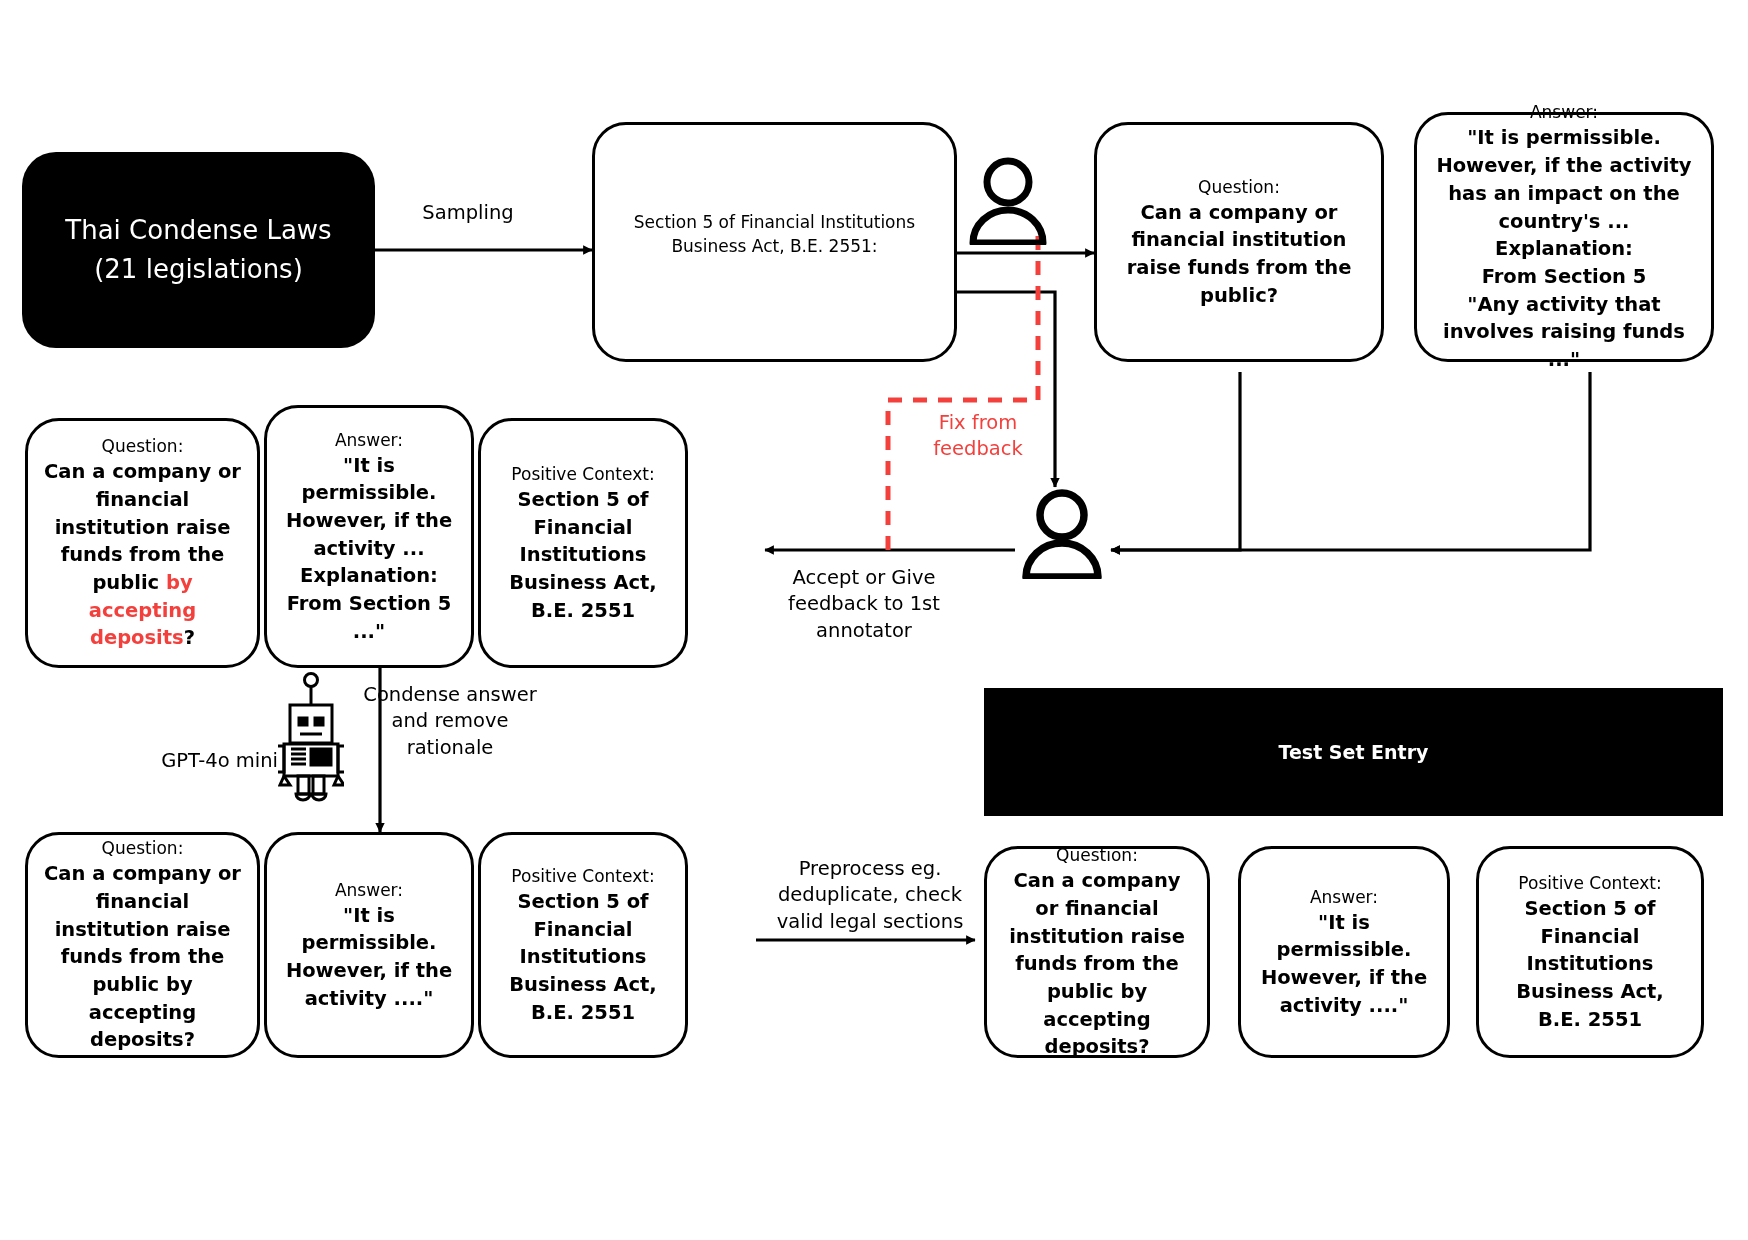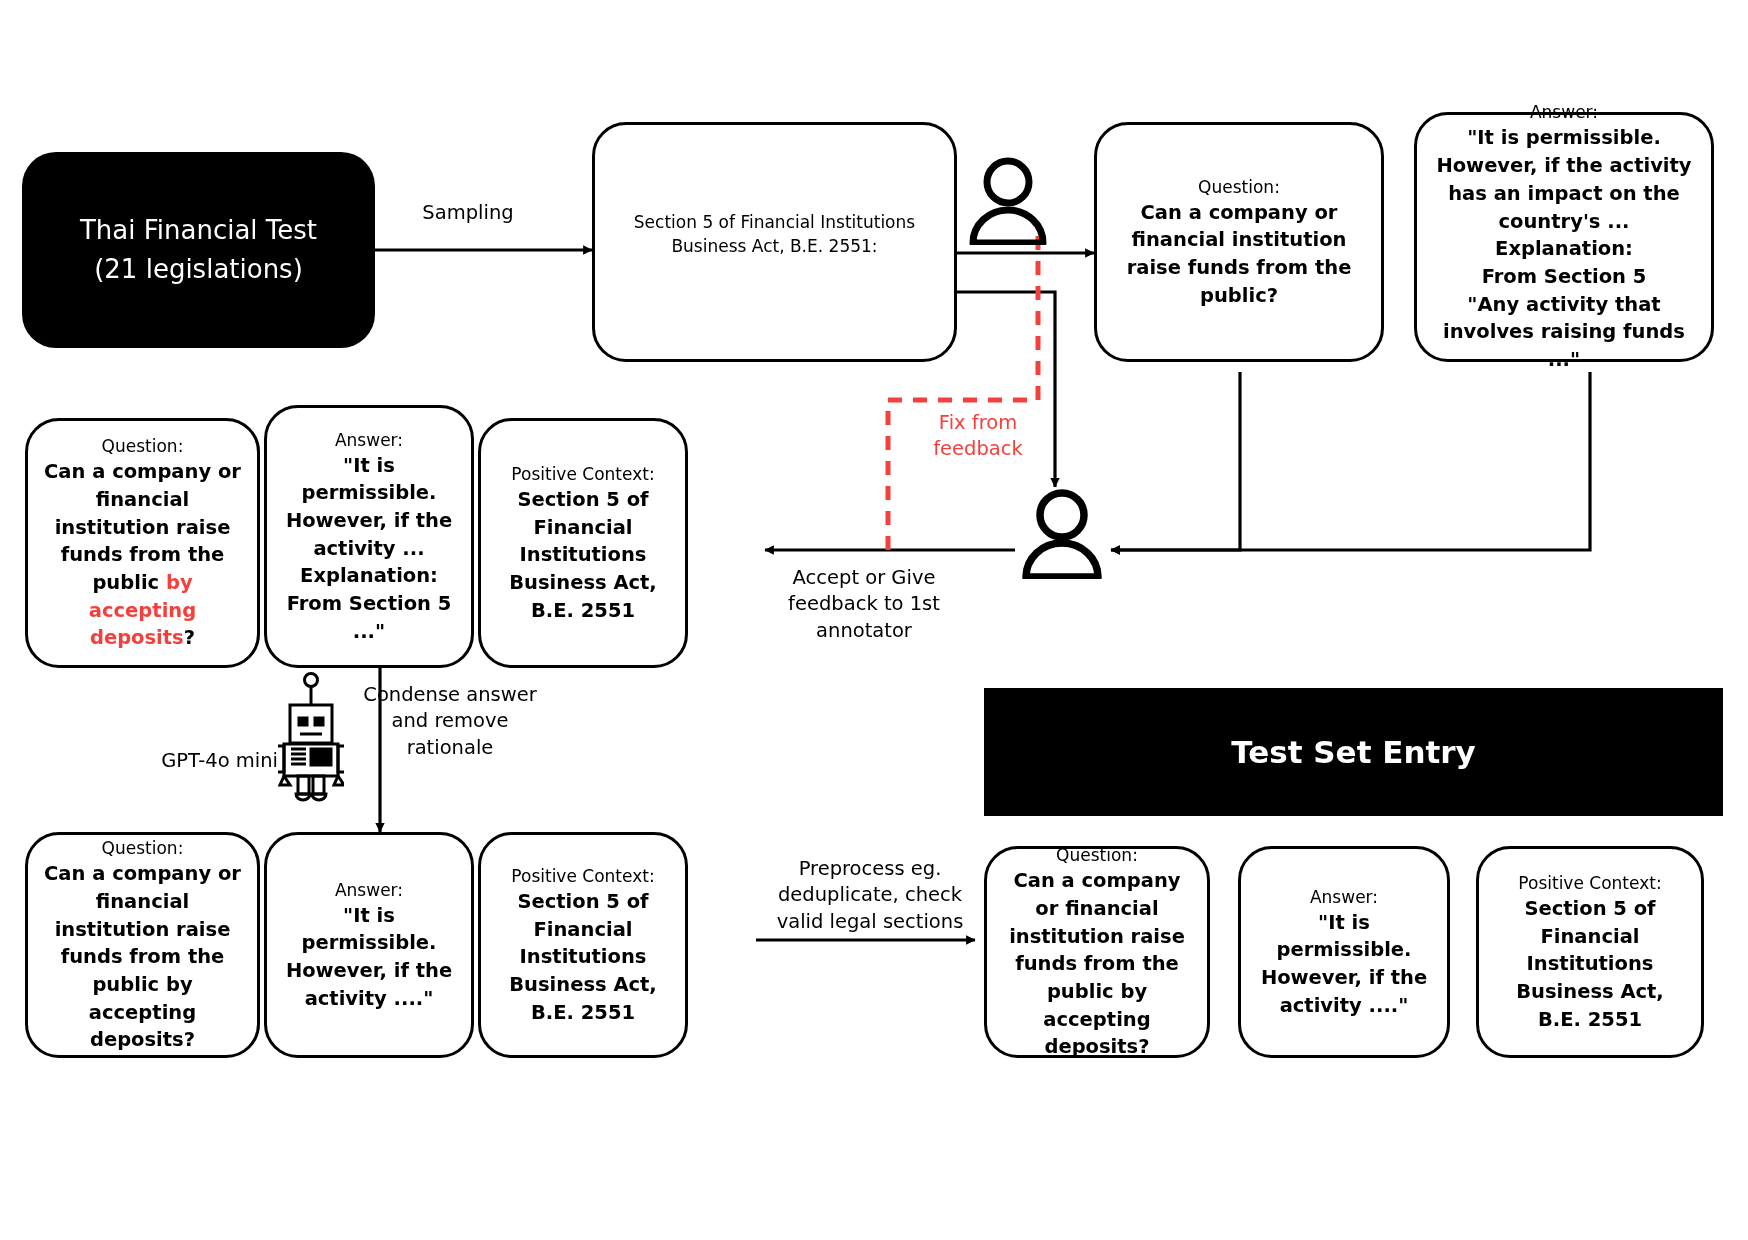--- a/index.html
+++ b/index.html
@@ -15,21 +15,21 @@
   .node .val{font-size:19.5px;font-weight:700;line-height:1.42;}
 
   .black-node{position:absolute;box-sizing:border-box;background:#000;color:#fff;
         border-radius:34px;display:flex;flex-direction:column;align-items:center;
         justify-content:center;text-align:center;}
   .black-node .t1{font-size:26px;line-height:1.5;}
   .black-node .t2{font-size:26px;line-height:1.5;}
 
   .banner{position:absolute;box-sizing:border-box;background:#000;color:#fff;
         display:flex;align-items:center;justify-content:center;text-align:center;}
-  .banner .t{font-size:31px;font-weight:700;}
+  .banner .t{font-size:19px;font-weight:700;}
 
   .edge-label{position:absolute;text-align:center;font-size:19.5px;line-height:1.35;color:#000;}
   .edge-label.red{color:#f4403c;}
 
   .person{position:absolute;}
   .robot{position:absolute;}
 </style>
 </head>
 <body>
 
@@ -54,21 +54,21 @@
     <path d="M1015,550 L765,550" stroke="#000" stroke-width="3.2" fill="none" marker-end="url(#ah)"></path>
 
     <path d="M888,550 L888,400 L1038,400 L1038,228" stroke="#f4403c" stroke-width="5" stroke-dasharray="14 11" fill="none"></path>
 
     <path d="M380,665 L380,832" stroke="#000" stroke-width="3.2" fill="none" marker-end="url(#ah)"></path>
 
     <path d="M756,940 L975,940" stroke="#000" stroke-width="3.2" fill="none" marker-end="url(#ah)"></path>
   </svg>
 
   <div class="black-node" style="left:22px;top:152px;width:353px;height:196px;">
-    <div class="t1">Thai Financial Test</div>
+    <div class="t1">Thai Condense Laws</div>
     <div class="t2">(21 legislations)</div>
   </div>
 
   <div class="edge-label" style="left:398px;top:200px;width:140px;">Sampling</div>
 
   <div class="node" style="left:592px;top:122px;width:365px;height:240px;">
     <div class="lbl">Section 5 of Financial Institutions</div>
     <div class="lbl" style="margin-bottom:16px;">Business Act, B.E. 2551:</div>
   </div>
 

